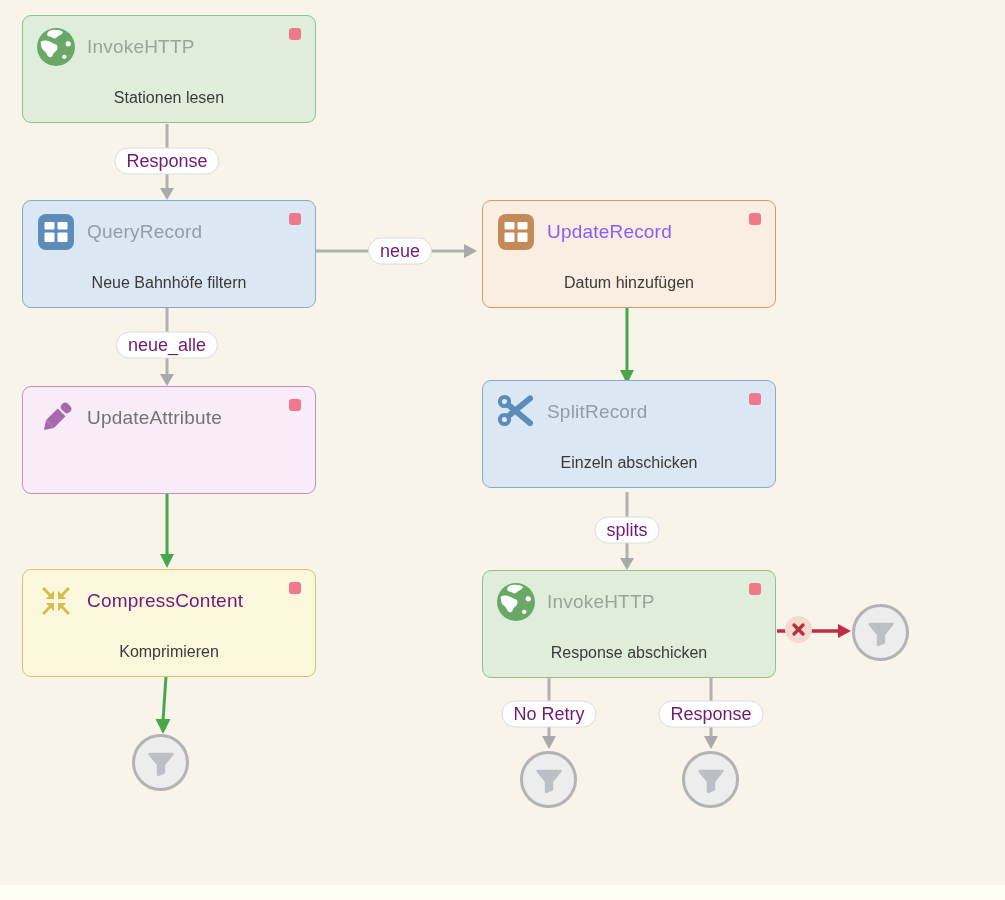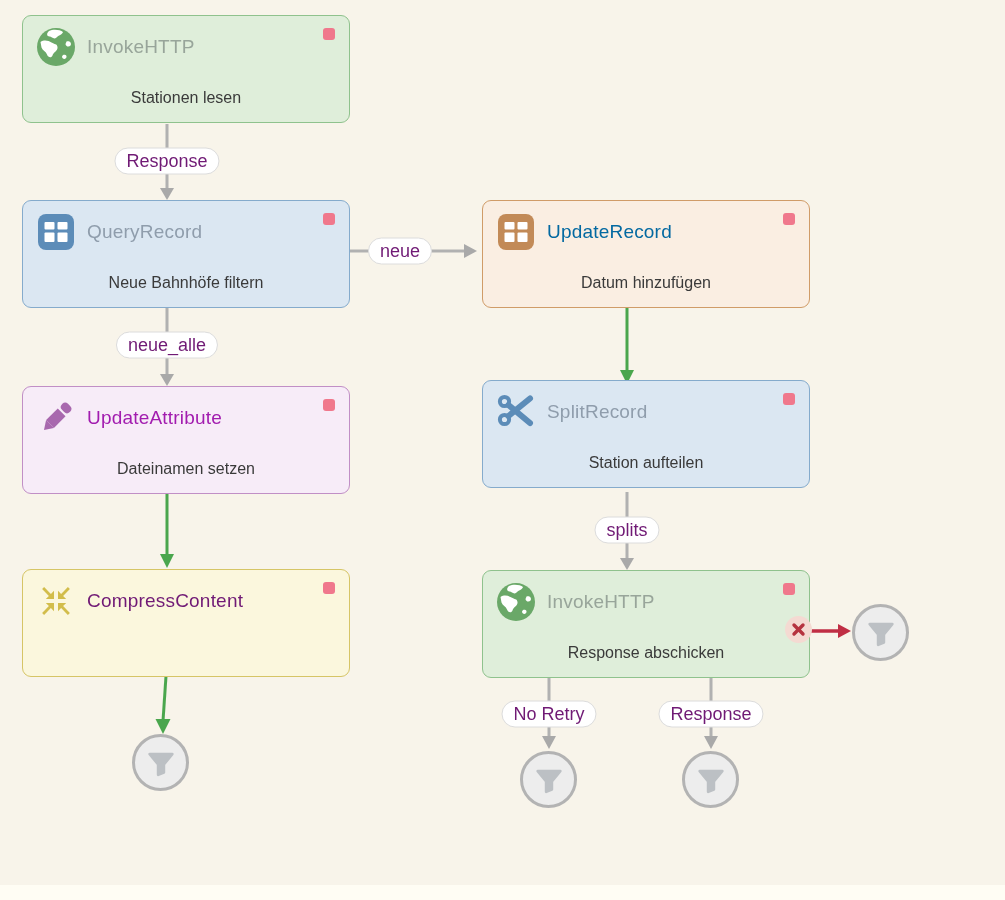--- a/index.html
+++ b/index.html
@@ -12,44 +12,44 @@
   .canvas{
     position:relative;width:1005px;height:900px;background:#f8f4ea;
   }
   .footer-strip{
     position:absolute;left:0;top:885px;width:1005px;height:15px;background:#fffdf4;
   }
   svg.edges{position:absolute;left:0;top:0;width:1005px;height:900px;}
 
   
   .node{
-    position:absolute;width:328px;height:108px;
+    position:absolute;width:294px;height:108px;
     border-radius:9px;border:1.5px solid;box-sizing:border-box;
   }
   .node .node-icon{position:absolute;left:13px;top:11px;width:40px;height:40px;}
   .node .node-icon svg{display:block;width:40px;height:40px;}
   .node .node-type{
     position:absolute;left:64px;top:20px;font-size:19px;letter-spacing:.2px;
   }
   .node .node-badge{
     position:absolute;right:14px;top:12px;width:12px;height:12px;
     border-radius:3px;background:#f0788c;
   }
   .node .node-label{
     position:absolute;left:0;right:0;bottom:15px;text-align:center;
     font-size:16px;color:#3a3a3a;
   }
   .node.green {background:#dfeeda;border-color:#8fc28d;}
   .node.green  .node-type{color:#98a59a;}  .node.green  .node-icon{color:#6aa868;}
   .node.blue  {background:#dbe7f2;border-color:#85abcc;}
   .node.blue   .node-type{color:#8f9dac;text-align:right;}  .node.blue   .node-icon{color:#5c8cb8;}
   .node.orange{background:#faeee2;border-color:#d09c68;}
-  .node.orange .node-type{color:#0369a1;}  .node.orange .node-icon{color:#c28a57;}
+  .node.orange .node-type{color:#8b5cf6;}  .node.orange .node-icon{color:#c28a57;}
   .node.purple{background:#f7ecf8;border-color:#c18fc6;}
-  .node.purple .node-type{color:#a21caf;}  .node.purple .node-icon{color:#a868ae;}
+  .node.purple .node-type{color:#737373;}  .node.purple .node-icon{color:#a868ae;}
   .node.yellow{background:#fbf7dd;border-color:#d6c566;}
   .node.yellow .node-type{color:#701a75;}  .node.yellow .node-icon{color:#d2bd4b;}
 
   
   .pill{
     position:absolute;transform:translate(-50%,-50%);
     background:#ffffff;border:1px solid #dcdcdc;border-radius:14px;
     padding:0 11px;font-size:18px;line-height:25px;color:#701a75;white-space:nowrap;
   }
 
@@ -165,48 +165,48 @@
       <svg viewBox="0 0 40 40">
           <g fill="currentColor" transform="rotate(45 20 20)">
         <rect x="14.5" y="1.5" width="11" height="8.5" rx="4"></rect>
         <rect x="14.5" y="12" width="11" height="16.5"></rect>
         <polygon points="14.5,28.5 25.5,28.5 20,37"></polygon>
           </g>
         </svg>
     </span>
     <span class="node-type">UpdateAttribute</span>
     <span class="node-badge"></span>
-    <div class="node-label">Dateinamen setzen</div>
   </div>
 
   <div class="node blue" style="left:482px;top:380px;">
     <span class="node-icon">
       <svg viewBox="0 0 40 40" stroke="currentColor" fill="none">
         <circle cx="8.5" cy="9.5" r="4.6" stroke-width="4"></circle>
         <circle cx="8.5" cy="27.5" r="4.6" stroke-width="4"></circle>
         <line x1="12.5" y1="13" x2="34" y2="31" stroke-width="6" stroke-linecap="round"></line>
         <line x1="12.5" y1="24" x2="34" y2="6.5" stroke-width="6" stroke-linecap="round"></line>
         </svg>
     </span>
     <span class="node-type">SplitRecord</span>
     <span class="node-badge"></span>
-    <div class="node-label">Station aufteilen</div>
+    <div class="node-label">Einzeln abschicken</div>
   </div>
 
   <div class="node yellow" style="left:22px;top:569px;">
     <span class="node-icon">
       <svg viewBox="0 0 40 40" fill="currentColor">
         <path d="M18 18 V9.8 L14.9 12.9 L8.1 6.1 L6.1 8.1 L12.9 14.9 L9.8 18 Z"></path>
         <path d="M18 18 V9.8 L14.9 12.9 L8.1 6.1 L6.1 8.1 L12.9 14.9 L9.8 18 Z" transform="translate(40,0) scale(-1,1)"></path>
         <path d="M18 18 V9.8 L14.9 12.9 L8.1 6.1 L6.1 8.1 L12.9 14.9 L9.8 18 Z" transform="translate(0,40) scale(1,-1)"></path>
         <path d="M18 18 V9.8 L14.9 12.9 L8.1 6.1 L6.1 8.1 L12.9 14.9 L9.8 18 Z" transform="translate(40,40) scale(-1,-1)"></path>
         </svg>
     </span>
     <span class="node-type">CompressContent</span>
     <span class="node-badge"></span>
+    <div class="node-label">Komprimieren</div>
   </div>
 
   <div class="node green" style="left:482px;top:570px;">
     <span class="node-icon">
       <svg viewBox="0 0 40 40">
           <circle cx="20" cy="20" r="19" fill="currentColor"></circle>
         <path fill="#ffffff" d="M13 4 C17 2,24 2.5,27 5 C26 8,22.5 8,20.5 10.5 C17.5 13,16 9.5,13.5 9.5 C11 9.5,10 6.5,13 4 Z"></path>
         <path fill="#ffffff" d="M4.5 15 C8 12.5,12.5 13.5,15.5 15.5 C18.5 17.5,21 16.5,21.5 20 C22 24,17.5 25,16.5 28.5 C15.5 31.5,12 30.5,11 27.5 C10 24.5,6.5 23.5,5.5 20.5 Z"></path>
         <path fill="#ffffff" d="M30.5 14.5 C33.5 13.5,36 16,34.5 18.5 C33 20.5,29.5 19.5,29.5 17 Z"></path>
         <path fill="#ffffff" d="M27 28 C29.5 27,31.5 29,30 31 C28.5 33,26 31.5,26 29.5 Z"></path>

